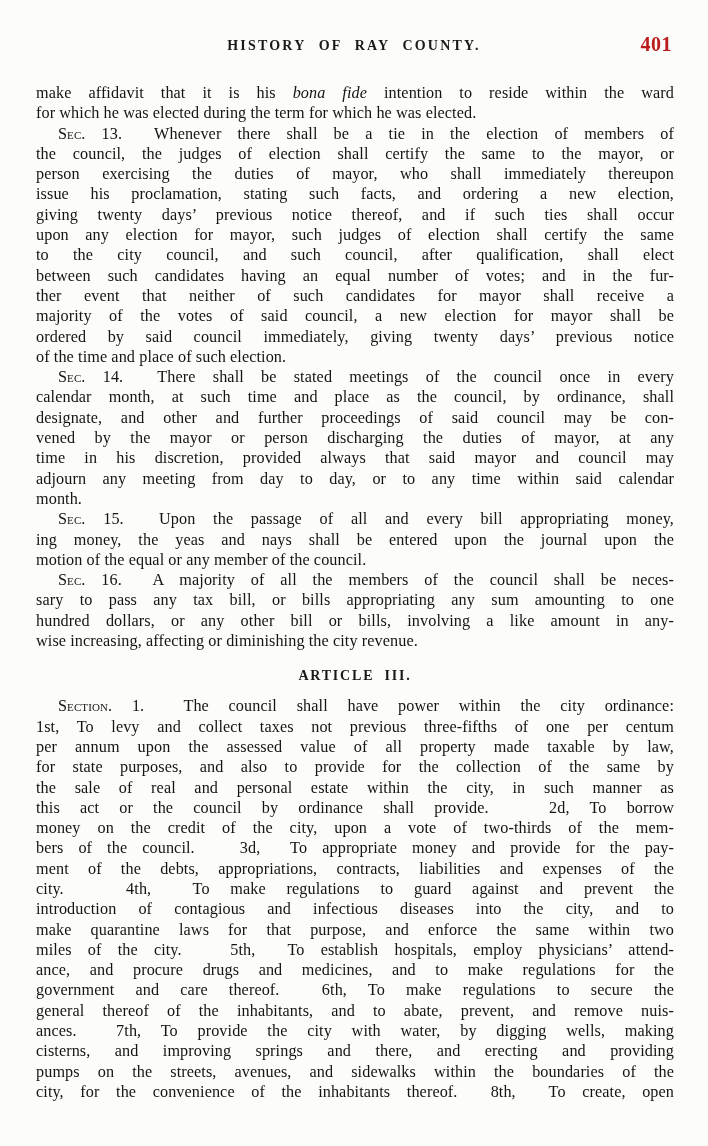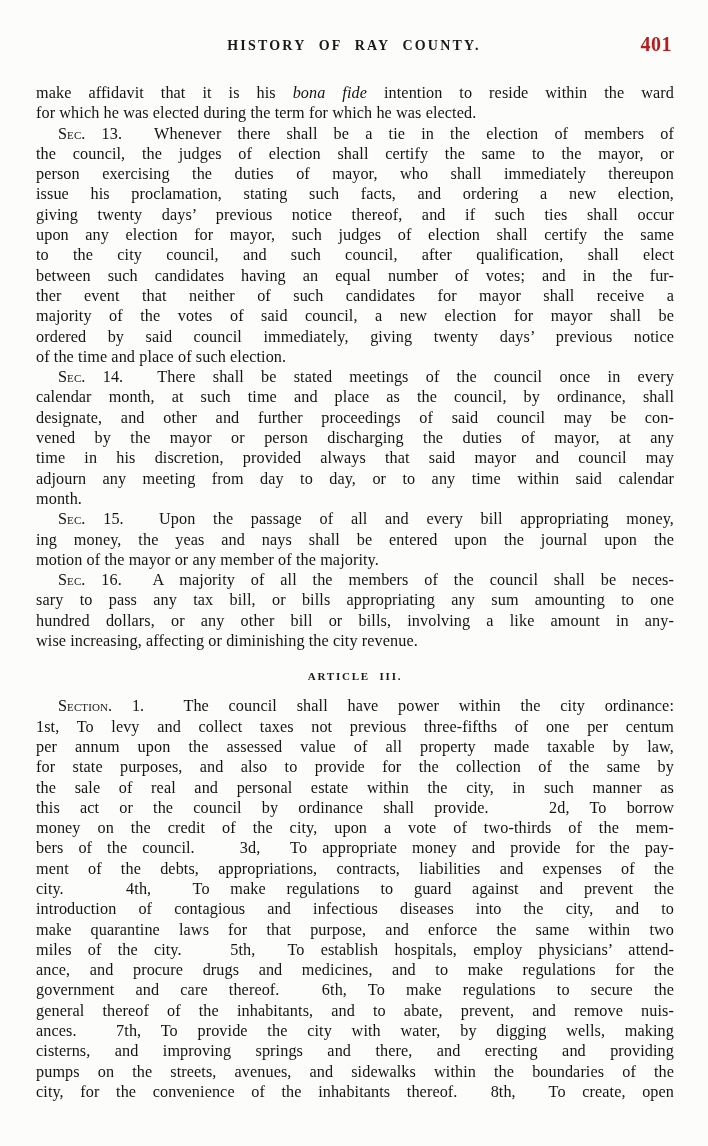--- a/index.html
+++ b/index.html
@@ -49,21 +49,21 @@
     text-align-last: justify;
     white-space: normal;
     letter-spacing: 0.1px;
   }
   .line.lastline { text-align-last: left; }
   .line.indent { text-indent: 22px; }
   .sc { font-variant: small-caps; }
   em { font-style: italic; }
   .article-heading {
     text-align: center;
-    font-size: 11px;
+    font-size: 14px;
     font-weight: 700;
     letter-spacing: 1.8px;
     word-spacing: 5px;
     margin-top: 15px;
     margin-bottom: 10px;
     line-height: 20px;
     color: #1b1916;
   }
 </style>
 </head>
@@ -96,21 +96,21 @@
         <div class="line">calendar month, at such time and place as the council, by ordinance, shall</div>
         <div class="line">designate, and other and further proceedings of said council may be con-</div>
         <div class="line">vened by the mayor or person discharging the duties of mayor, at any</div>
         <div class="line">time in his discretion, provided always that said mayor and council may</div>
         <div class="line">adjourn any meeting from day to day, or to any time within said calendar</div>
         <div class="line lastline">month.</div>
       </div>
       <div class="para">
         <div class="line indent"><span class="sc">Sec.</span> 15.&nbsp; Upon the passage of all and every bill appropriating money,</div>
         <div class="line">ing money, the yeas and nays shall be entered upon the journal upon the</div>
-        <div class="line lastline">motion of the mayor or any member of the majority.</div>
+        <div class="line lastline">motion of the equal or any member of the council.</div>
       </div>
       <div class="para">
         <div class="line indent"><span class="sc">Sec.</span> 16.&nbsp; A majority of all the members of the council shall be neces-</div>
         <div class="line">sary to pass any tax bill, or bills appropriating any sum amounting to one</div>
         <div class="line">hundred dollars, or any other bill or bills, involving a like amount in any-</div>
         <div class="line lastline">wise increasing, affecting or diminishing the city revenue.</div>
       </div>
       <div class="article-heading">ARTICLE III.</div>
       <div class="para">
         <div class="line indent"><span class="sc">Section.</span> 1.&nbsp; The council shall have power within the city ordinance:</div>

